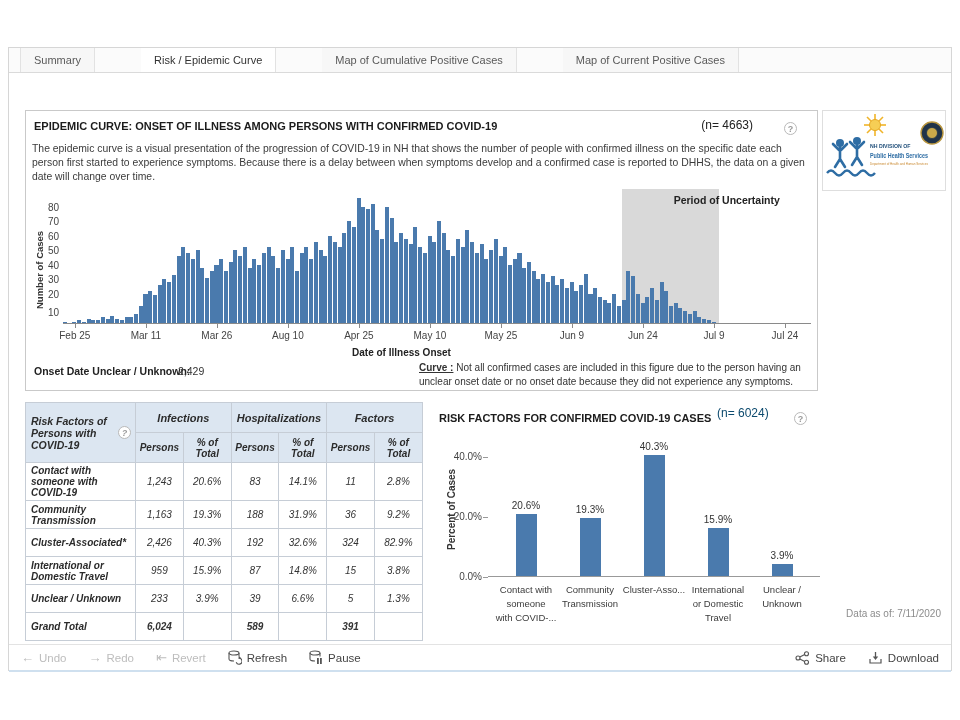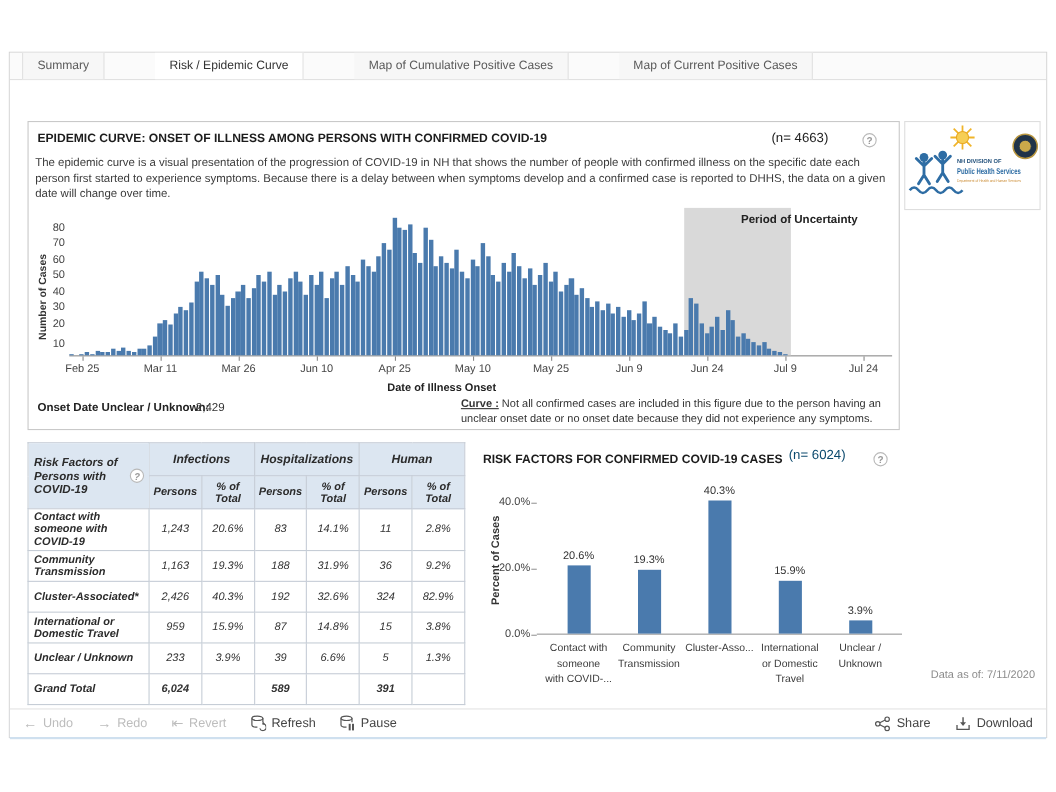--- a/index.html
+++ b/index.html
@@ -247,21 +247,21 @@
           <div class="ytick" style="top: 37.6667px;">60</div>
           <div class="ytick" style="top: 23.1111px;">70</div>
           <div class="ytick" style="top: 8.55556px;">80</div>
           <div class="tickmark" style="left: 11.8354px;"></div>
           <div class="xtick" style="left: -16.1646px; top: 137px;">Feb 25</div>
           <div class="tickmark" style="left: 82.8481px;"></div>
           <div class="xtick" style="left: 54.8481px; top: 137px;">Mar 11</div>
           <div class="tickmark" style="left: 153.861px;"></div>
           <div class="xtick" style="left: 125.861px; top: 137px;">Mar 26</div>
           <div class="tickmark" style="left: 224.873px;"></div>
-          <div class="xtick" style="left: 196.873px; top: 137px;">Jun 10</div>
+          <div class="xtick" style="left: 196.873px; top: 137px;">Aug 10</div>
           <div class="tickmark" style="left: 295.886px;"></div>
           <div class="xtick" style="left: 267.886px; top: 137px;">Apr 25</div>
           <div class="tickmark" style="left: 366.899px;"></div>
           <div class="xtick" style="left: 338.899px; top: 137px;">May 10</div>
           <div class="tickmark" style="left: 437.911px;"></div>
           <div class="xtick" style="left: 409.911px; top: 137px;">May 25</div>
           <div class="tickmark" style="left: 508.924px;"></div>
           <div class="xtick" style="left: 480.924px; top: 137px;">Jun 9</div>
           <div class="tickmark" style="left: 579.937px;"></div>
           <div class="xtick" style="left: 551.937px; top: 137px;">Jun 24</div>
@@ -317,21 +317,21 @@
             <col style="width:47.8px">
             <col style="width:47.8px">
             <col style="width:47.8px">
             <col style="width:47.8px">
           </colgroup>
           <thead>
             <tr>
               <th class="corner" rowspan="2"><span>Risk Factors of Persons with COVID-19</span><span class="qicon">?</span></th>
               <th class="grp" colspan="2">Infections</th>
               <th class="grp" colspan="2">Hospitalizations</th>
-              <th class="grp" colspan="2">Human</th>
+              <th class="grp" colspan="2">Factors</th>
             </tr>
             <tr>
               <th class="sub">Persons</th>
               <th class="sub">% of Total</th>
               <th class="sub">Persons</th>
               <th class="sub">% of Total</th>
               <th class="sub">Persons</th>
               <th class="sub">% of Total</th>
             </tr>
           </thead>

